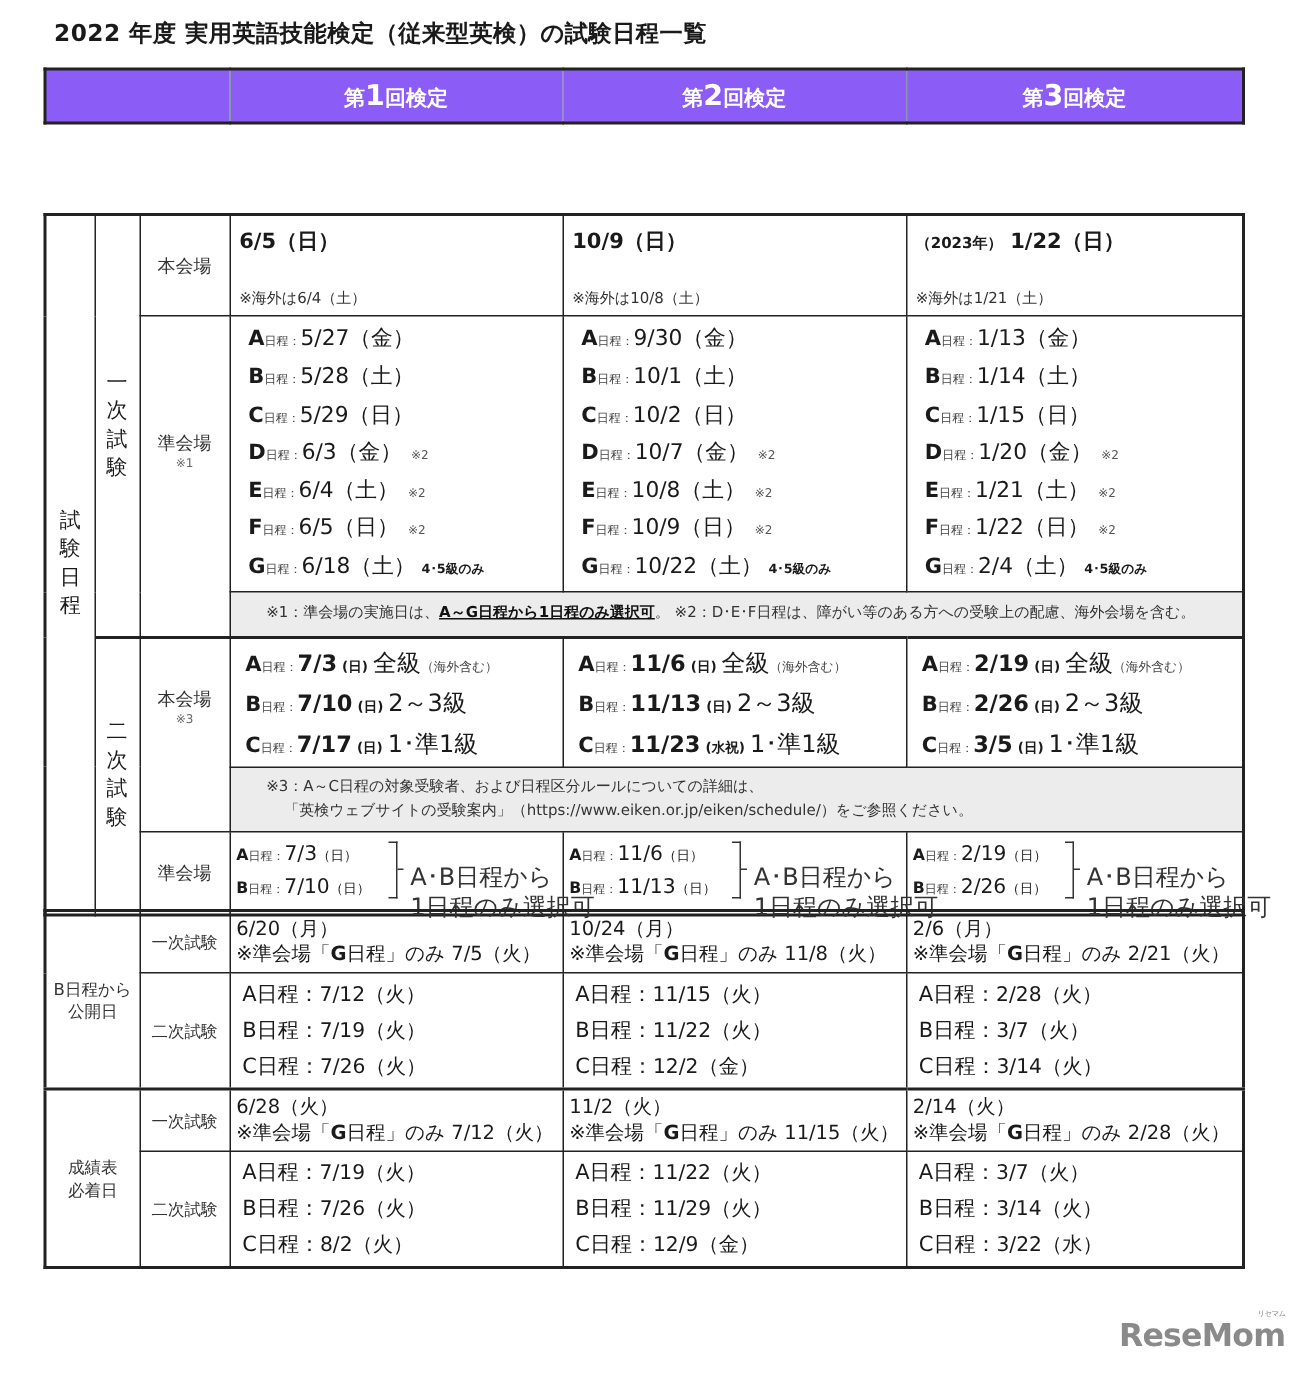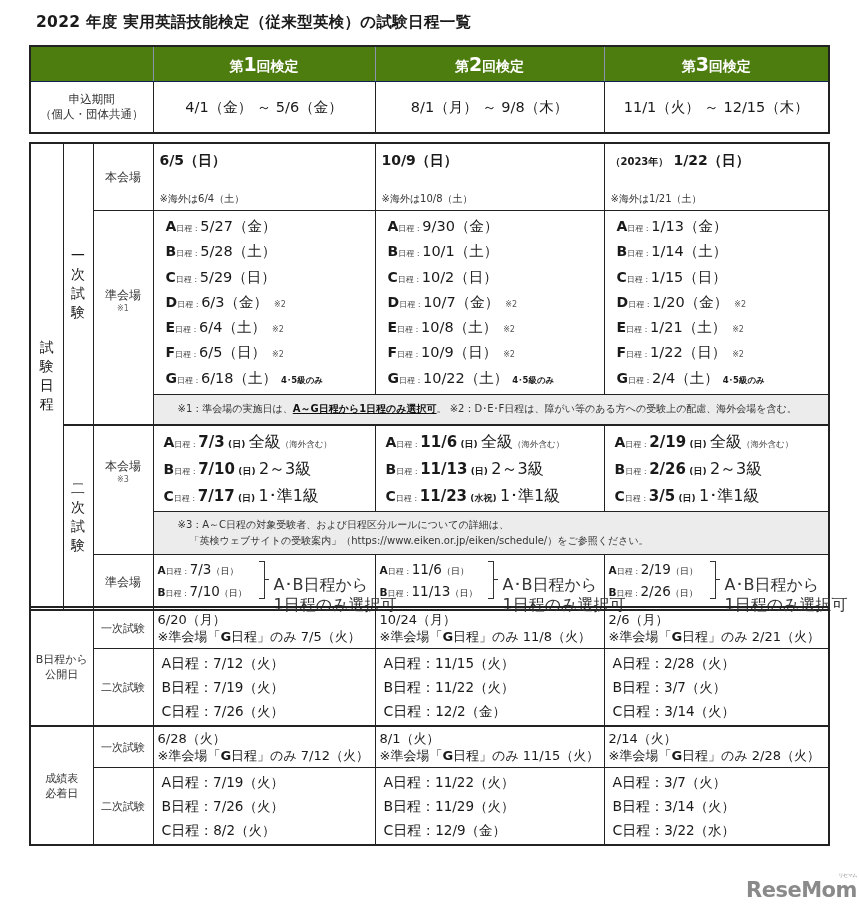--- a/index.html
+++ b/index.html
@@ -1,20 +1,20 @@
 <!DOCTYPE html>
 <html><head>
 <meta charset="utf-8">
 <style>
   html, body { margin:0; padding:0; background:#ffffff; }
   body { width:859px; height:919px; position:relative; font-family:"DejaVu Sans","Liberation Sans",sans-serif; color:#1a1a1a; overflow:hidden; }
   .title { position:absolute; left:36px; top:12px; font-size:15.5px; font-weight:bold; letter-spacing:0.3px; }
   table { border-collapse:collapse; position:absolute; table-layout:fixed; }
   td { border:1px solid #222; padding:0; vertical-align:middle; }
-  .hdr td { background:#4d7c0f; color:#fff; font-weight:bold; text-align:center; font-size:14px; height:34px; border-color:#0d2157; border-right:1px solid #8a94b0; }
+  .hdr td { background:#8b5cf6; color:#fff; font-weight:bold; text-align:center; font-size:14px; height:34px; border-color:#0d2157; border-right:1px solid #8a94b0; }
   .hdr td:last-child { border-right:none;margin-left:12px; }
   .hdr .num { font-size:19px; }
   .t1 { left:29px; top:45px; width:799px; border:2px solid #222; }
   .t1 .apply td { height:50px; }
   .lbl { text-align:center; font-size:11.5px; color:#333; line-height:15px; }
   .period { text-align:center; font-size:14.5px; }
   .t2 { left:29px; top:142px; width:799px; border:2px solid #222; }
   .vert { text-align:center; font-size:14px; line-height:19px; width:14px; margin:0 auto; }
   .thick-top td { border-top:2px solid #222; }
   .venue { text-align:center; font-size:12px; color:#333; line-height:14px; }
@@ -67,29 +67,20 @@
       <col style="width:229px">
       <col style="width:225px">
     </colgroup>
   <tbody>
       <tr class="hdr">
     <td></td>
     <td><span>第</span><span class="num">1</span><span>回検定</span></td>
     <td><span>第</span><span class="num">2</span><span>回検定</span></td>
     <td><span>第</span><span class="num">3</span><span>回検定</span></td>
   </tr>
-  <tr class="apply">
-    <td class="lbl">
-          <div>申込期間</div>
-          <div>（個人・団体共通）</div>
-        </td>
-    <td class="period">4/1（金） ～ 5/6（金）</td>
-    <td class="period">8/1（月） ～ 9/8（木）</td>
-    <td class="period">11/1（火） ～ 12/15（木）</td>
-  </tr>
 </tbody>
   </table>
 
 <table class="t2">
   <colgroup>
       <col style="width:33px">
       <col style="width:30px">
       <col style="width:60px">
       <col style="width:222px">
       <col style="width:229px">
@@ -269,21 +260,21 @@
     <td rowspan="2" class="sect">
           <div>成績表</div>
           <div>必着日</div>
         </td>
     <td class="sect">一次試験</td>
     <td class="res-first">
           <div>6/28（火）</div>
           <div><span>※準会場「</span><b>G</b><span>日程」のみ  7/12（火）</span></div>
         </td>
     <td class="res-first">
-          <div>8/1（火）</div>
+          <div>11/2（火）</div>
           <div><span>※準会場「</span><b>G</b><span>日程」のみ  11/15（火）</span></div>
         </td>
     <td class="res-first">
           <div>2/14（火）</div>
           <div><span>※準会場「</span><b>G</b><span>日程」のみ  2/28（火）</span></div>
         </td>
   </tr>
   <tr>
     <td class="sect">二次試験</td>
     <td class="res-list">

